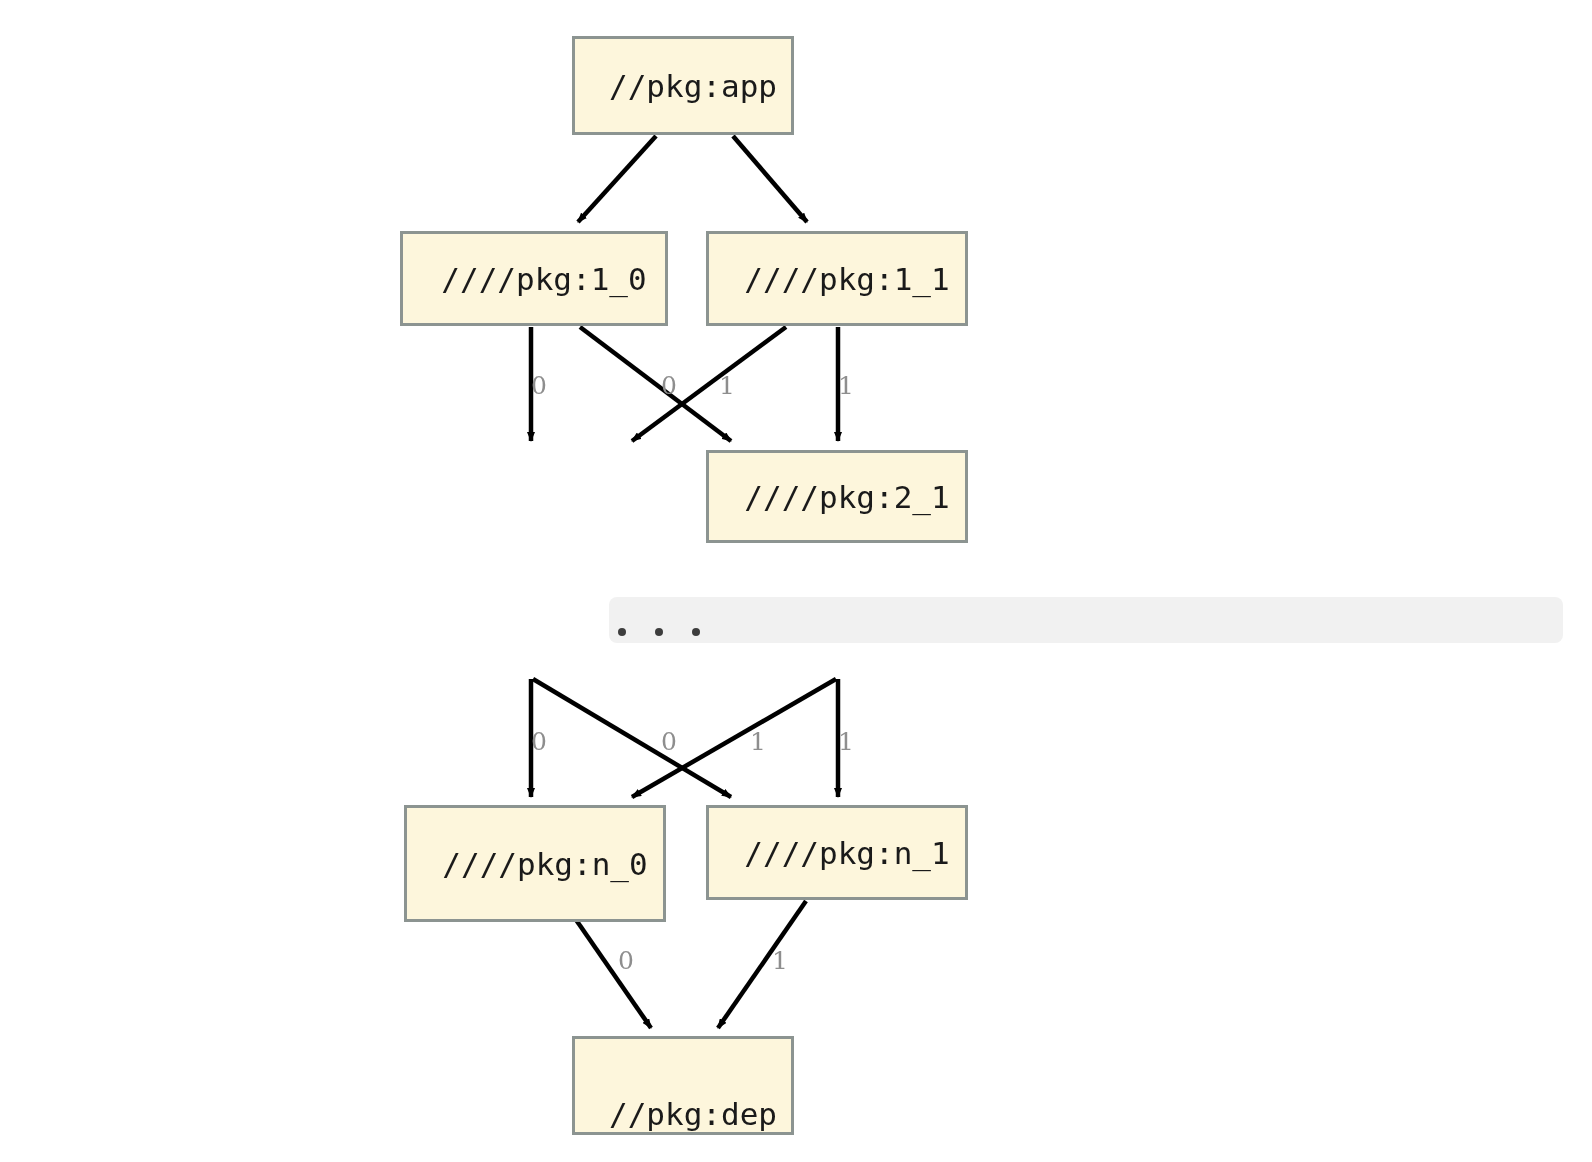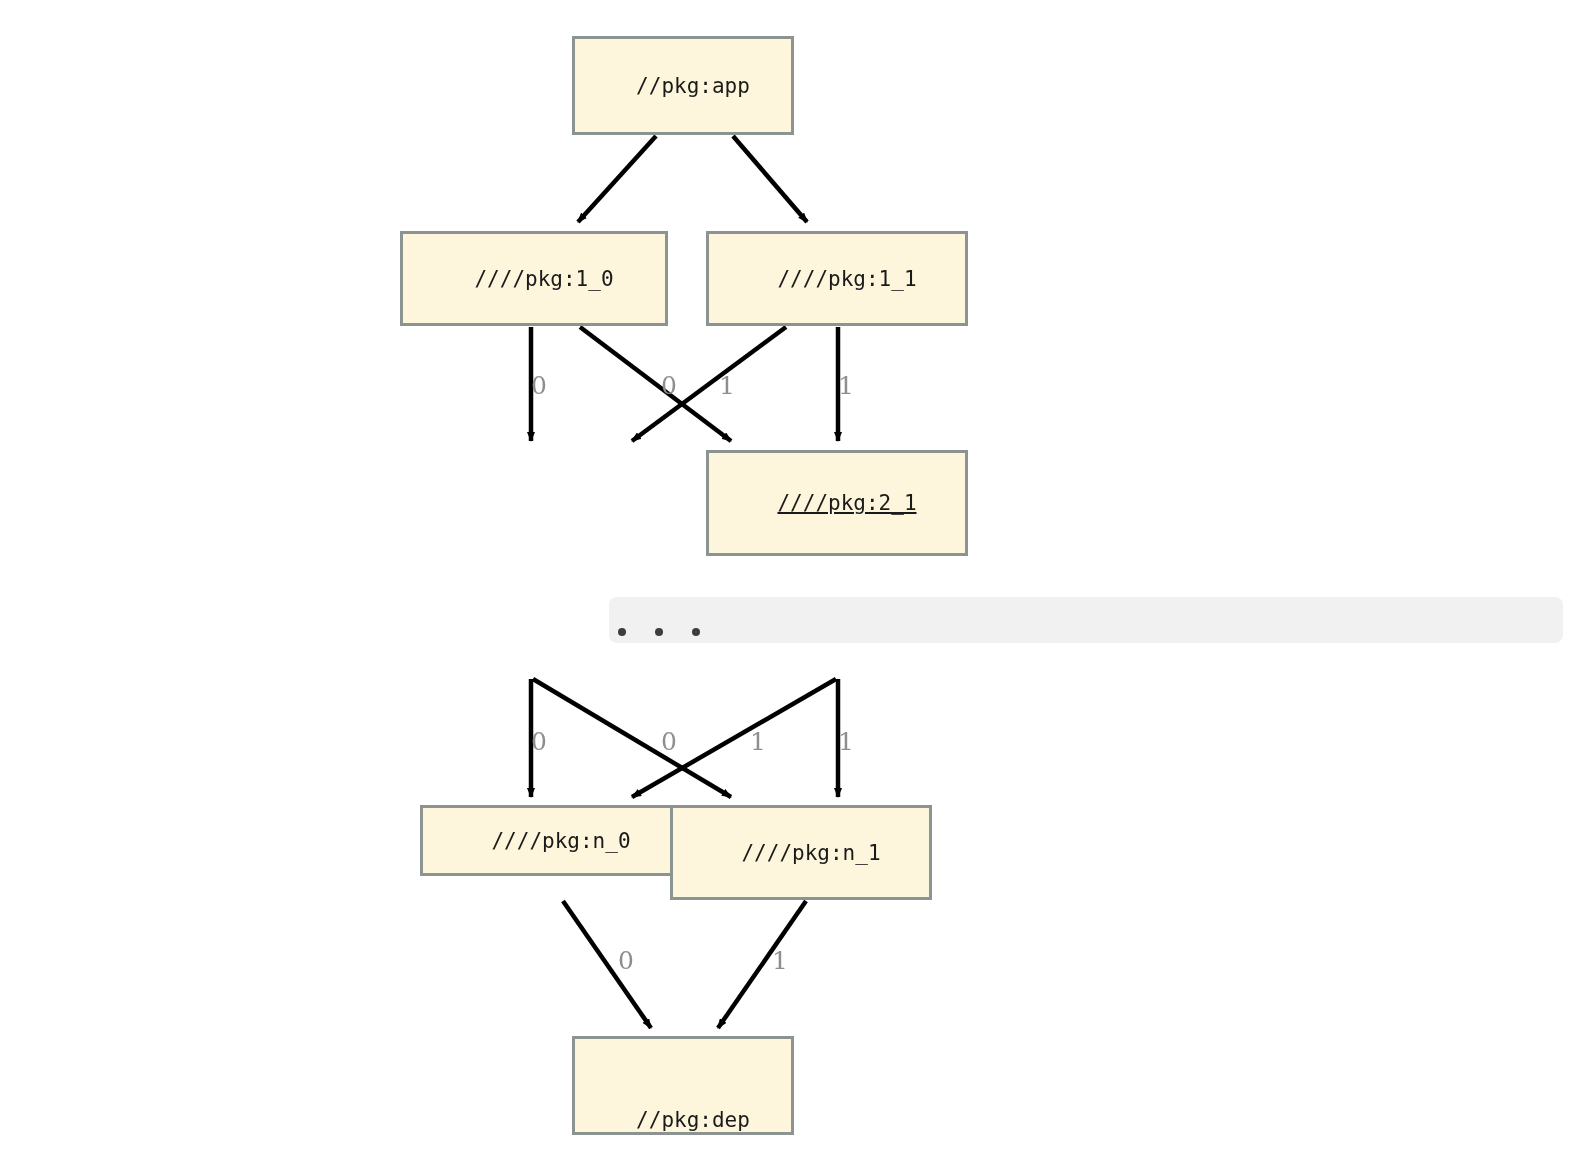--- a/index.html
+++ b/index.html
@@ -26,21 +26,21 @@
   }
   .node-box {
     position: absolute;
     box-sizing: border-box;
     background: #fdf6dc;
     border: 3px solid #8c9491;
     display: flex;
     align-items: center;
     justify-content: center;
     font-family: "DejaVu Sans Mono", monospace;
-    font-size: 21px;
+    font-size: 31px;
     color: #1a1a1a;
     letter-spacing: 0px;
     white-space: nowrap;
     z-index: 3;
     padding-left: 20px;
   }
   .edge-label {
     position: absolute;
     font-family: "DejaVu Serif", serif;
     font-size: 25px;
@@ -106,29 +106,29 @@
 
   <div class="node-box" style="left:400px; top:231px; width:268px; height:95px;">
     <span>////pkg:1_0</span>
   </div>
 
   <div class="node-box" style="left:706px; top:231px; width:262px; height:95px;">
     <span>////pkg:1_1</span>
   </div>
 
 
-  <div class="node-box" style="left:706px; top:450px; width:262px; height:106px;text-decoration:underline;">
+  <div class="node-box" style="left:706px; top:450px; width:262px; height:93px;">
     <span>////pkg:2_1</span>
   </div>
 
-  <div class="node-box" style="left:420px; top:805px; width:262px; height:71px;">
+  <div class="node-box" style="left:404px; top:805px; width:262px; height:117px;">
     <span>////pkg:n_0</span>
   </div>
 
-  <div class="node-box" style="left:670px; top:805px; width:262px; height:95px;">
+  <div class="node-box" style="left:706px; top:805px; width:262px; height:95px;">
     <span>////pkg:n_1</span>
   </div>
 
   <div class="node-box" style="left:572px; top:1036px; width:222px; height:99px;align-items:flex-end;">
     <span>//pkg:dep</span>
   </div>
 
   <div class="edge-label" style="left:531px; top:371px;">0</div>
   <div class="edge-label" style="left:661px; top:371px;">0</div>
   <div class="edge-label" style="left:719px; top:371px;">1</div>

